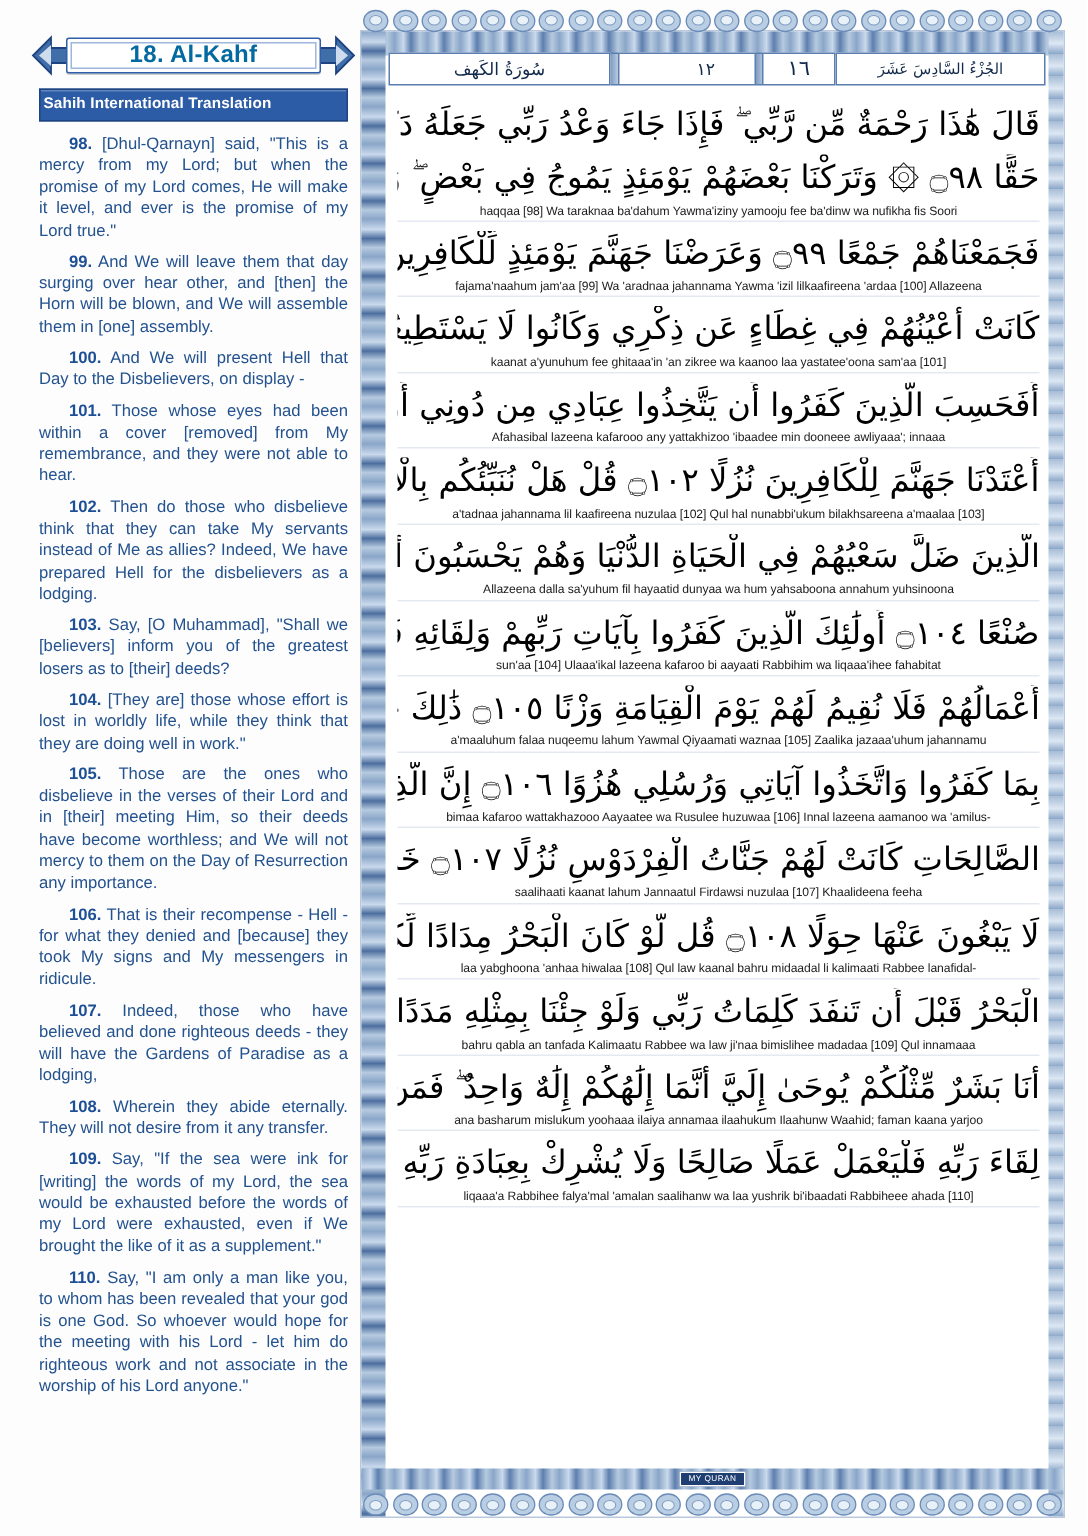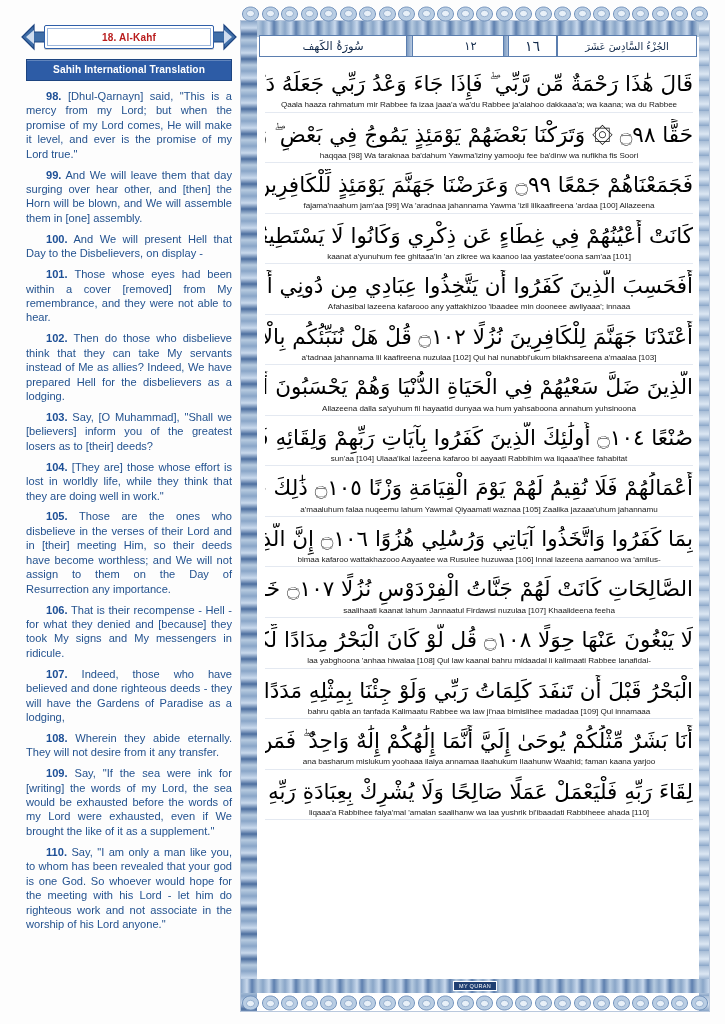--- a/index.html
+++ b/index.html
@@ -41,30 +41,29 @@
     border: .8px solid #9db7dc;
   }
   .arrow-end {
     position: absolute; top: -1px;
     width: 34px; height: 32px;
   }
   .arrow-end.left  { left: -6px; }
   .arrow-end.right { right: -6px; }
   .surah-name {
     position: relative; z-index: 3;
-    font-size: 10px; font-weight: bold;
-    color: #b91c1c; letter-spacing: .2px;
+    font-size: 16px; font-weight: bold;
+    color: #0369a1; letter-spacing: .2px;
   }
 
   .trans-banner {
     background: #2d5ca6;
     border: 1px solid #1d4480;
     color: #ffffff;
     font-size: 10.2px; font-weight: bold;
-    text-align: center;
     padding: 4px 2px 5px 2px;
     letter-spacing: .1px;
     margin-bottom: 8px;
     box-shadow: inset 0 1px 0 rgba(255,255,255,.25);
   }
 
   #verses { width: 100%; }
   .verse {
     color: #23528f;
     font-size: 11.1px;
@@ -217,21 +216,21 @@
     <div class="trans-banner">Sahih International Translation</div>
 
     <div id="verses">
         <p class="verse"><span class="vnum">98.</span><span> [Dhul-Qarnayn] said, "This is a mercy from my Lord; but when the promise of my Lord comes, He will make it level, and ever is the promise of my Lord true."</span></p>
         <p class="verse"><span class="vnum">99.</span><span> And We will leave them that day surging over hear other, and [then] the Horn will be blown, and We will assemble them in [one] assembly.</span></p>
         <p class="verse"><span class="vnum">100.</span><span> And We will present Hell that Day to the Disbelievers, on display -</span></p>
         <p class="verse"><span class="vnum">101.</span><span> Those whose eyes had been within a cover [removed] from My remembrance, and they were not able to hear.</span></p>
         <p class="verse"><span class="vnum">102.</span><span> Then do those who disbelieve think that they can take My servants instead of Me as allies? Indeed, We have prepared Hell for the disbelievers as a lodging.</span></p>
         <p class="verse"><span class="vnum">103.</span><span> Say, [O Muhammad], "Shall we [believers] inform you of the greatest losers as to [their] deeds?</span></p>
         <p class="verse"><span class="vnum">104.</span><span> [They are] those whose effort is lost in worldly life, while they think that they are doing well in work."</span></p>
-        <p class="verse"><span class="vnum">105.</span><span> Those are the ones who disbelieve in the verses of their Lord and in [their] meeting Him, so their deeds have become worthless; and We will not assign to them on the Day of Resurrection any importance.</span></p>
+        <p class="verse"><span class="vnum">105.</span><span> Those are the ones who disbelieve in the verses of their Lord and in [their] meeting Him, so their deeds have become worthless; and We will not mercy to them on the Day of Resurrection any importance.</span></p>
         <p class="verse"><span class="vnum">106.</span><span> That is their recompense - Hell - for what they denied and [because] they took My signs and My messengers in ridicule.</span></p>
         <p class="verse"><span class="vnum">107.</span><span> Indeed, those who have believed and done righteous deeds - they will have the Gardens of Paradise as a lodging,</span></p>
         <p class="verse"><span class="vnum">108.</span><span> Wherein they abide eternally. They will not desire from it any transfer.</span></p>
         <p class="verse"><span class="vnum">109.</span><span> Say, "If the sea were ink for [writing] the words of my Lord, the sea would be exhausted before the words of my Lord were exhausted, even if We brought the like of it as a supplement."</span></p>
         <p class="verse"><span class="vnum">110.</span><span> Say, "I am only a man like you, to whom has been revealed that your god is one God. So whoever would hope for the meeting with his Lord - let him do righteous work and not associate in the worship of his Lord anyone."</span></p>
       </div>
   </div>
 
   <div id="right-col">
 
@@ -539,21 +538,20 @@
       <div class="plate plate-surah">سُورَةُ الكَهف</div>
       <div class="plate-gap"></div>
       <div class="plate plate-page">١٢</div>
       <div class="plate-gap"></div>
       <div class="plate plate-juznum">١٦</div>
       <div class="plate plate-juz">الجُزْءُ السَّادِسَ عَشَرَ</div>
     </div>
 
     <div class="ayah-block" id="ayah-block">
         <div class="ayah-line">قَالَ هَٰذَا رَحْمَةٌ مِّن رَّبِّي ۖ فَإِذَا جَاءَ وَعْدُ رَبِّي جَعَلَهُ دَكَّاءَ ۖ وَكَانَ وَعْدُ رَبِّي</div>
-        <div class="translit-line">Qaala haaza rahmatum mir Rabbee fa izaa jaaa'a wa'du Rabbee ja'alahoo dakkaaa'a; wa kaana; wa du Rabbee</div>
         <div class="ayah-line">حَقًّا ۝٩٨ ۞ وَتَرَكْنَا بَعْضَهُمْ يَوْمَئِذٍ يَمُوجُ فِي بَعْضٍ ۖ وَنُفِخَ فِي الصُّورِ</div>
         <div class="translit-line">haqqaa  [98]  Wa taraknaa ba'dahum Yawma'iziny yamooju fee ba'dinw wa nufikha fis Soori</div>
         <div class="ayah-line">فَجَمَعْنَاهُمْ جَمْعًا ۝٩٩ وَعَرَضْنَا جَهَنَّمَ يَوْمَئِذٍ لِّلْكَافِرِينَ عَرْضًا ۝١٠٠ الَّذِينَ</div>
         <div class="translit-line">fajama'naahum jam'aa  [99]  Wa 'aradnaa jahannama Yawma 'izil lilkaafireena 'ardaa  [100]  Allazeena</div>
         <div class="ayah-line">كَانَتْ أَعْيُنُهُمْ فِي غِطَاءٍ عَن ذِكْرِي وَكَانُوا لَا يَسْتَطِيعُونَ سَمْعًا ۝١٠١</div>
         <div class="translit-line">kaanat a'yunuhum fee ghitaaa'in 'an zikree wa kaanoo laa yastatee'oona sam'aa  [101]</div>
         <div class="ayah-line">أَفَحَسِبَ الَّذِينَ كَفَرُوا أَن يَتَّخِذُوا عِبَادِي مِن دُونِي أَوْلِيَاءَ ۚ إِنَّا</div>
         <div class="translit-line">Afahasibal lazeena kafarooo any yattakhizoo 'ibaadee min dooneee awliyaaa'; innaaa</div>
         <div class="ayah-line">أَعْتَدْنَا جَهَنَّمَ لِلْكَافِرِينَ نُزُلًا ۝١٠٢ قُلْ هَلْ نُنَبِّئُكُم بِالْأَخْسَرِينَ أَعْمَالًا ۝١٠٣</div>
         <div class="translit-line">a'tadnaa jahannama lil kaafireena nuzulaa  [102]  Qul hal nunabbi'ukum bilakhsareena a'maalaa  [103]</div>

